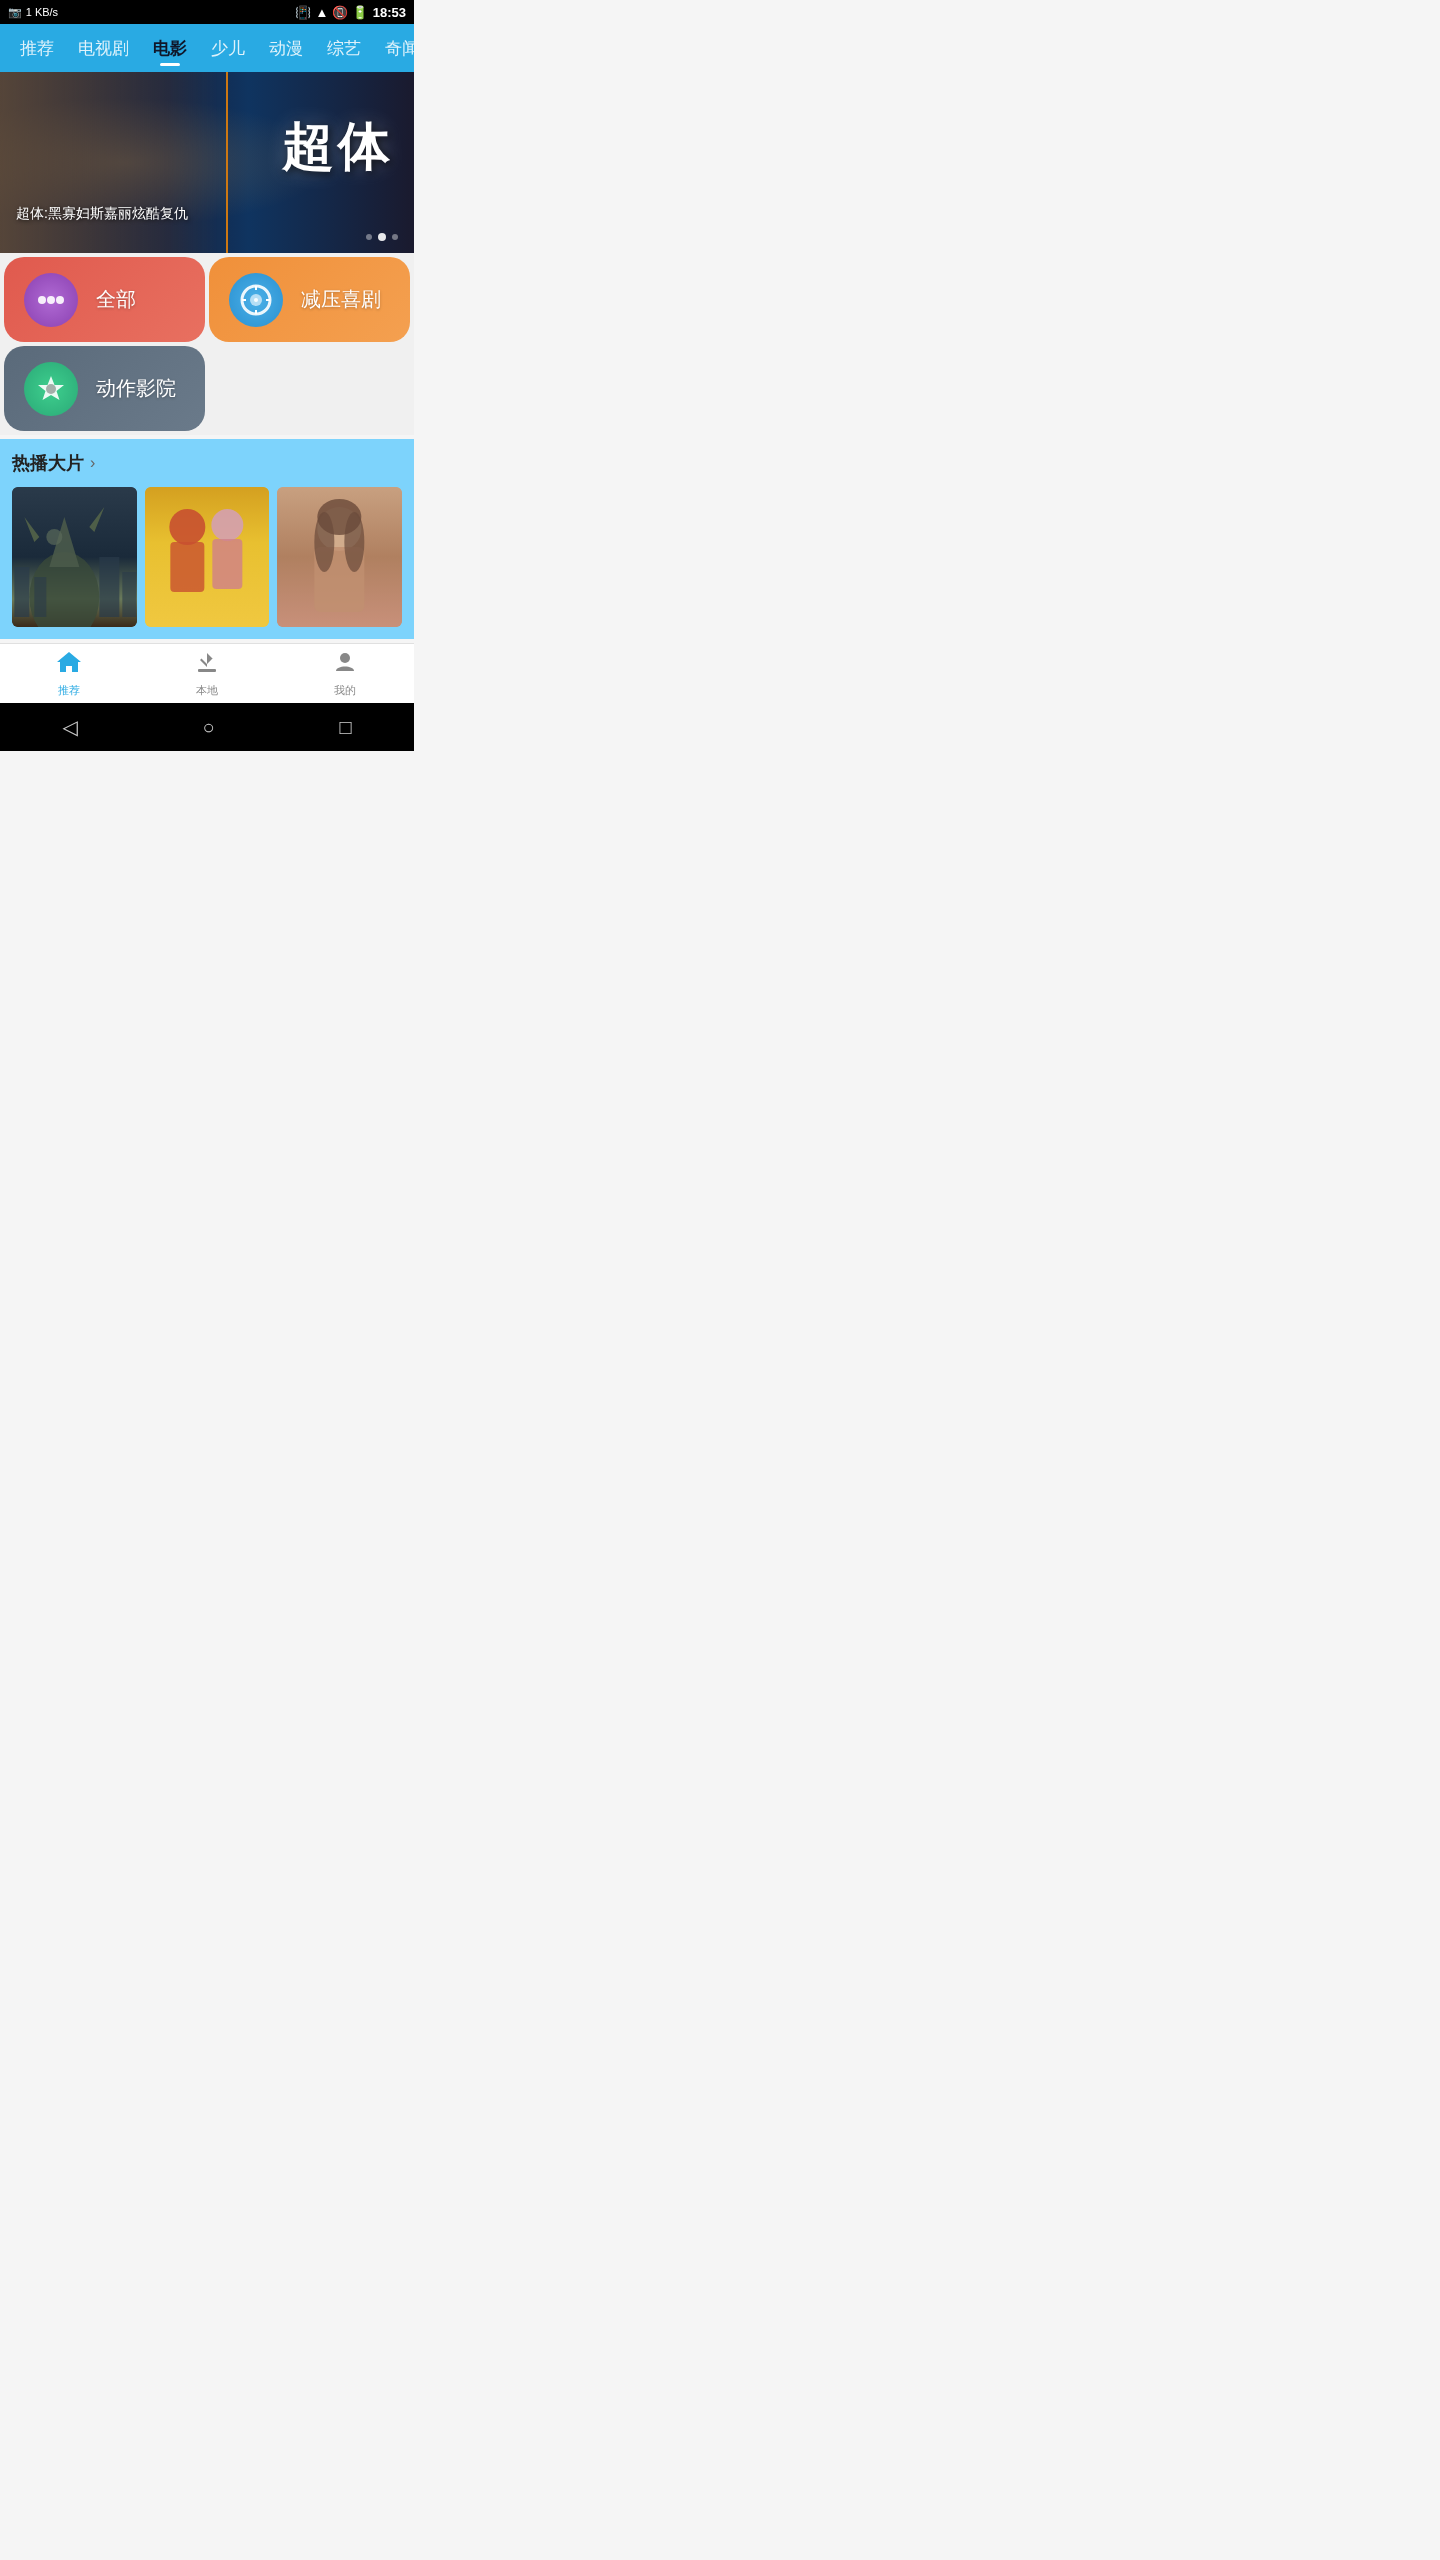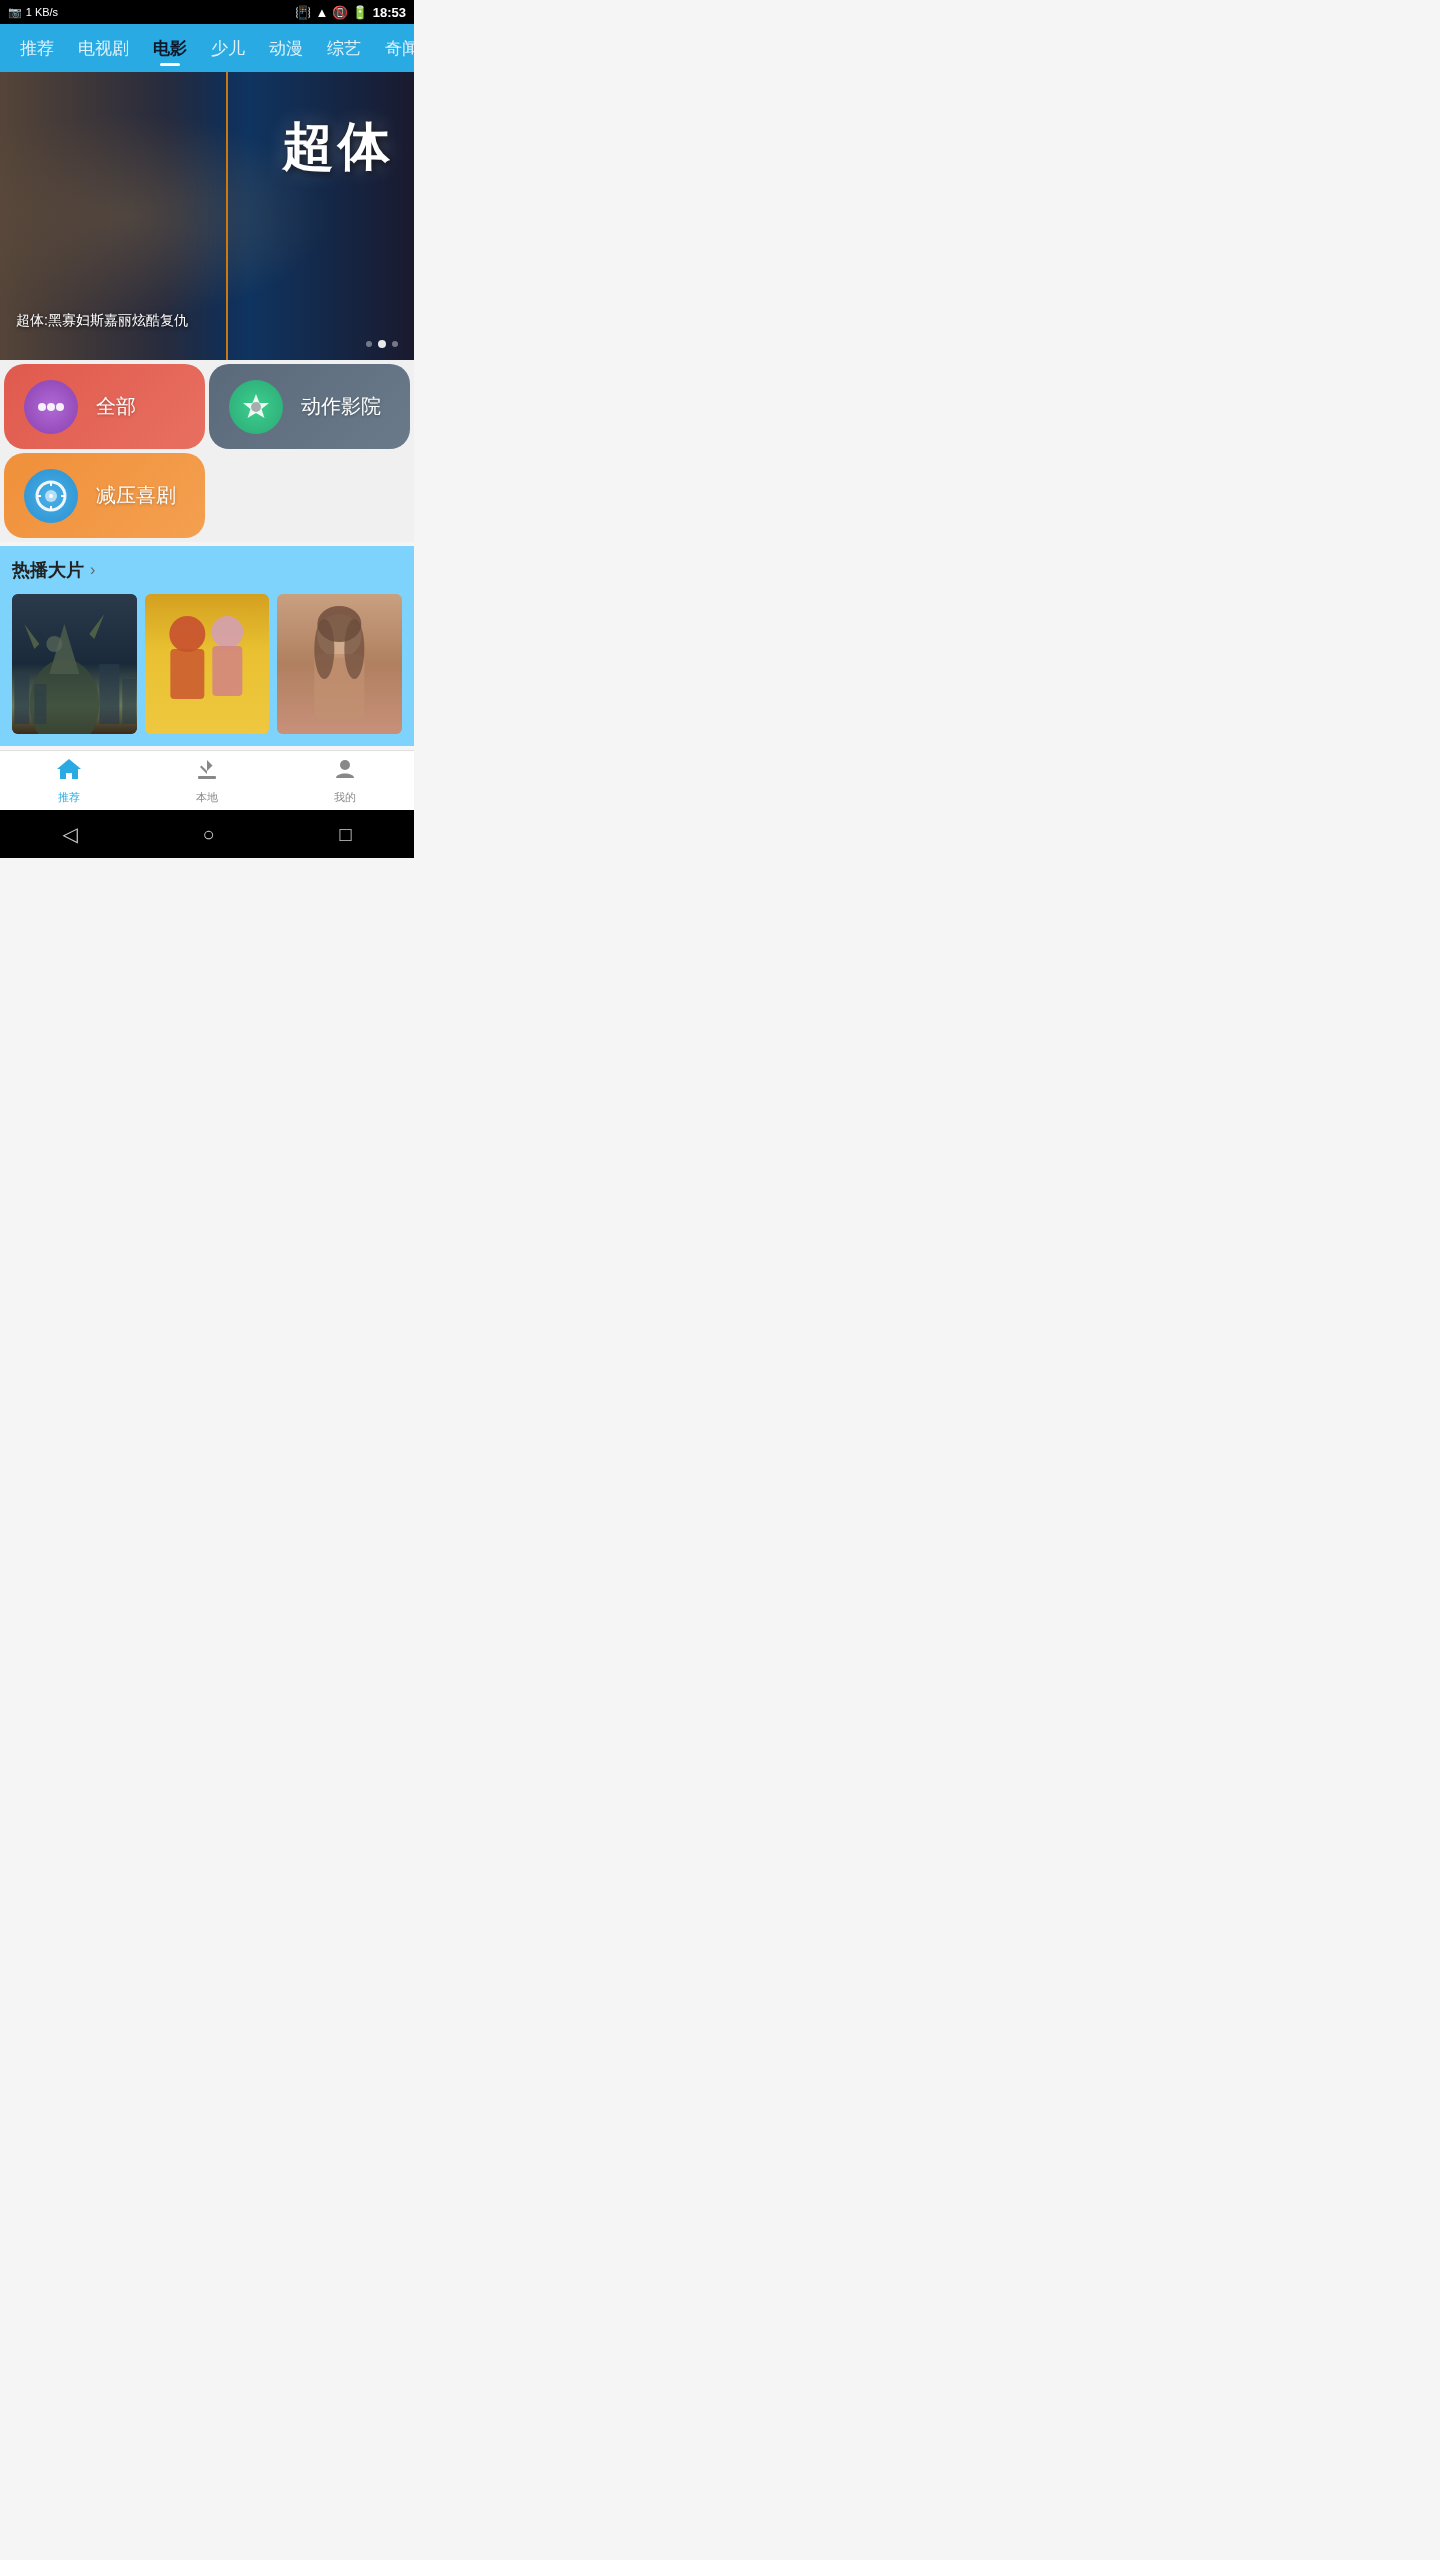--- a/index.html
+++ b/index.html
@@ -63,21 +63,21 @@
       transform: translateX(-50%);
       width: 20px;
       height: 3px;
       background: #fff;
       border-radius: 2px;
     }
 
     
     .hero-banner {
       width: 100%;
-      height: 288px;
+      height: 181px;
       background: linear-gradient(135deg, #1a2a4a 0%, #2c4a7a 30%, #3a5a8a 60%, #4a2a1a 100%);
       position: relative;
       overflow: hidden;
     }
     .hero-inner {
       width: 100%;
       height: 100%;
       position: relative;
     }
     
@@ -337,42 +337,42 @@
   <div class="cat-item red">
     <div class="cat-icon purple-bubble">
       <svg width="28" height="20" viewBox="0 0 28 20" fill="none">
         <circle cx="5" cy="10" r="4" fill="white" opacity="0.9"></circle>
         <circle cx="14" cy="10" r="4" fill="white" opacity="0.9"></circle>
         <circle cx="23" cy="10" r="4" fill="white" opacity="0.9"></circle>
       </svg>
     </div>
     <span class="cat-label">全部</span>
   </div>
-  <div class="cat-item slate">
-    <div class="cat-icon teal-star">
-      <svg width="30" height="30" viewBox="0 0 30 30" fill="none">
-        <polygon points="15,2 18.5,11 28,11 20.5,17 23.5,26 15,21 6.5,26 9.5,17 2,11 11.5,11" fill="white" opacity="0.9"></polygon>
-        <circle cx="15" cy="15" r="5" fill="rgba(0,0,0,0.3)"></circle>
-      </svg>
-    </div>
-    <span class="cat-label">动作影院</span>
-  </div>
   <div class="cat-item orange">
     <div class="cat-icon blue-face">
       <svg width="32" height="32" viewBox="0 0 32 32">
         <circle cx="16" cy="16" r="14" fill="none" stroke="white" stroke-width="3" opacity="0.9"></circle>
         <circle cx="16" cy="16" r="6" fill="white" opacity="0.6"></circle>
         <circle cx="16" cy="16" r="2" fill="white" opacity="0.9"></circle>
         <line x1="16" y1="2" x2="16" y2="6" stroke="white" stroke-width="2"></line>
         <line x1="16" y1="26" x2="16" y2="30" stroke="white" stroke-width="2"></line>
         <line x1="2" y1="16" x2="6" y2="16" stroke="white" stroke-width="2"></line>
         <line x1="26" y1="16" x2="30" y2="16" stroke="white" stroke-width="2"></line>
       </svg>
     </div>
     <span class="cat-label">减压喜剧</span>
+  </div>
+  <div class="cat-item slate">
+    <div class="cat-icon teal-star">
+      <svg width="30" height="30" viewBox="0 0 30 30" fill="none">
+        <polygon points="15,2 18.5,11 28,11 20.5,17 23.5,26 15,21 6.5,26 9.5,17 2,11 11.5,11" fill="white" opacity="0.9"></polygon>
+        <circle cx="15" cy="15" r="5" fill="rgba(0,0,0,0.3)"></circle>
+      </svg>
+    </div>
+    <span class="cat-label">动作影院</span>
   </div>
 </div>
 
 <div class="section">
   <div class="section-header">
     <span class="section-title">热播大片</span>
     <span class="section-arrow">›</span>
   </div>
   <div class="movie-row">
     <div class="movie-card">

